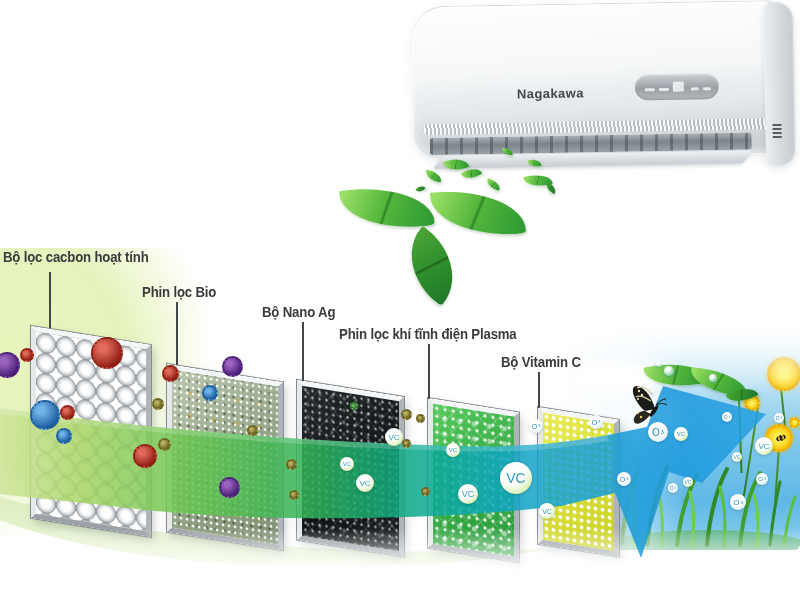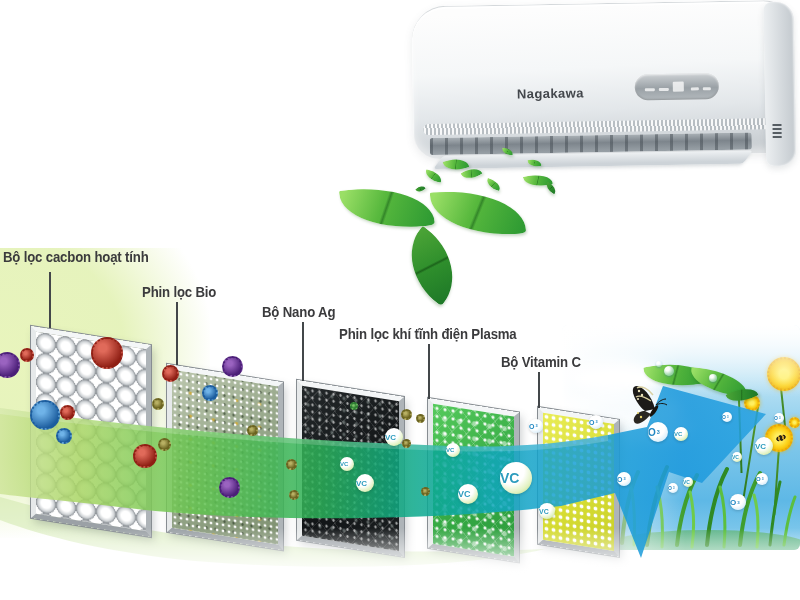--- a/index.html
+++ b/index.html
@@ -78,22 +78,22 @@
     background-size:7px 7px,14px 14px;background-position:0 0,3px 3px;}
 
   
   .flow-svg{position:absolute;left:0;top:0;z-index:7;pointer-events:none;}
   .arc-svg{position:absolute;left:0;top:0;z-index:3;pointer-events:none;}
 
   
   .virus{position:absolute;z-index:8;border-radius:50%;box-sizing:border-box;
     background:radial-gradient(circle at 35% 32%,var(--hi) 15%,var(--lo) 75%);
     border:2px dotted var(--lo);}
-  .bubble{position:absolute;z-index:9;border-radius:50%;display:flex;align-items:center;justify-content:flex-start;
-    font-weight:bold;box-shadow:0 1px 3px rgba(0,0,0,.18);}
+  .bubble{position:absolute;z-index:9;border-radius:50%;display:flex;align-items:center;justify-content:center;
+    font-weight:normal;box-shadow:0 1px 3px rgba(0,0,0,.18);}
   .bubble.vc{background:radial-gradient(circle at 35% 28%,#fff 42%,#e2f2c2 70%,#a9d573 100%);color:#2d9cbe;}
   .bubble.o3{background:radial-gradient(circle at 35% 28%,#fff 48%,#ddeffa 75%,#9fd2ee 100%);color:#1f86c2;}
   .bubble sup{font-size:.55em;margin-left:1px;}
 
   
   .ac{position:absolute;left:413px;top:3px;width:382px;height:190px;z-index:10;transform:rotate(-1deg);}
   .ac-body{position:absolute;left:0;top:0;width:376px;height:152px;
     border-radius:34px 24px 22px 26px;
     background:linear-gradient(178deg,#fdfdfd 6%,#f5f7f8 42%,#e3e7ea 68%,#cfd4d8 88%,#c2c7cb 100%);
     box-shadow:inset 0 2px 2px #fff,inset 0 -5px 8px rgba(255,255,255,.55),0 3px 8px rgba(90,100,110,.12);

